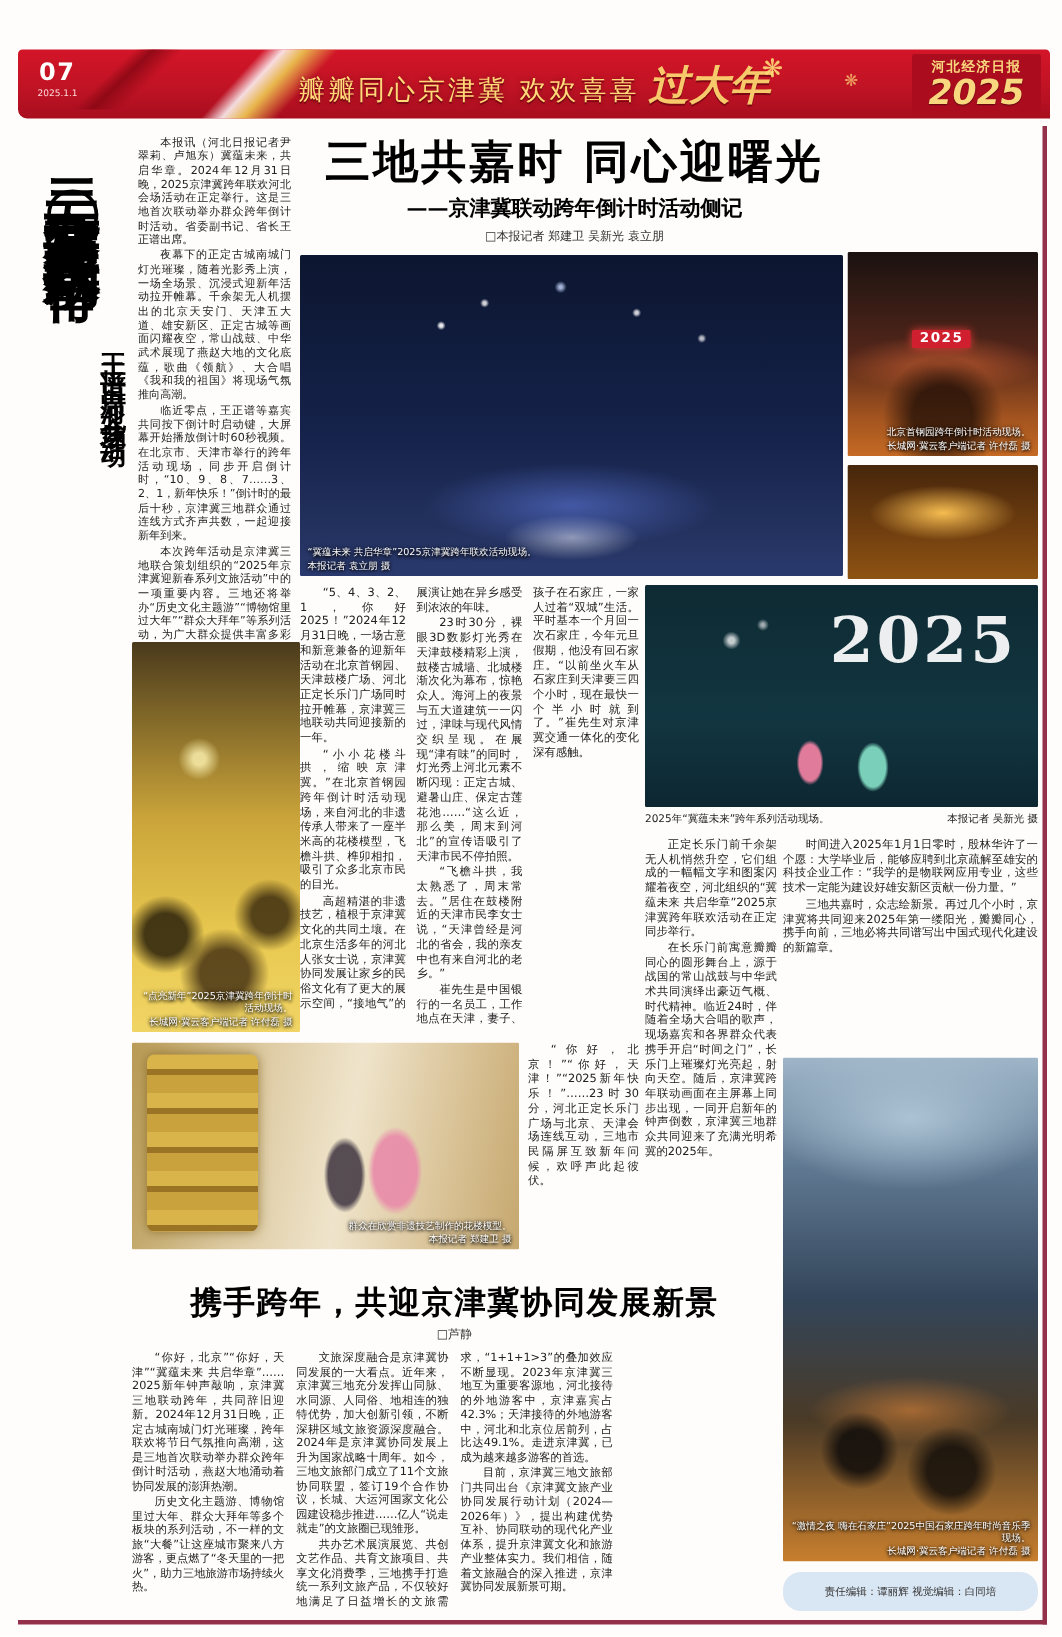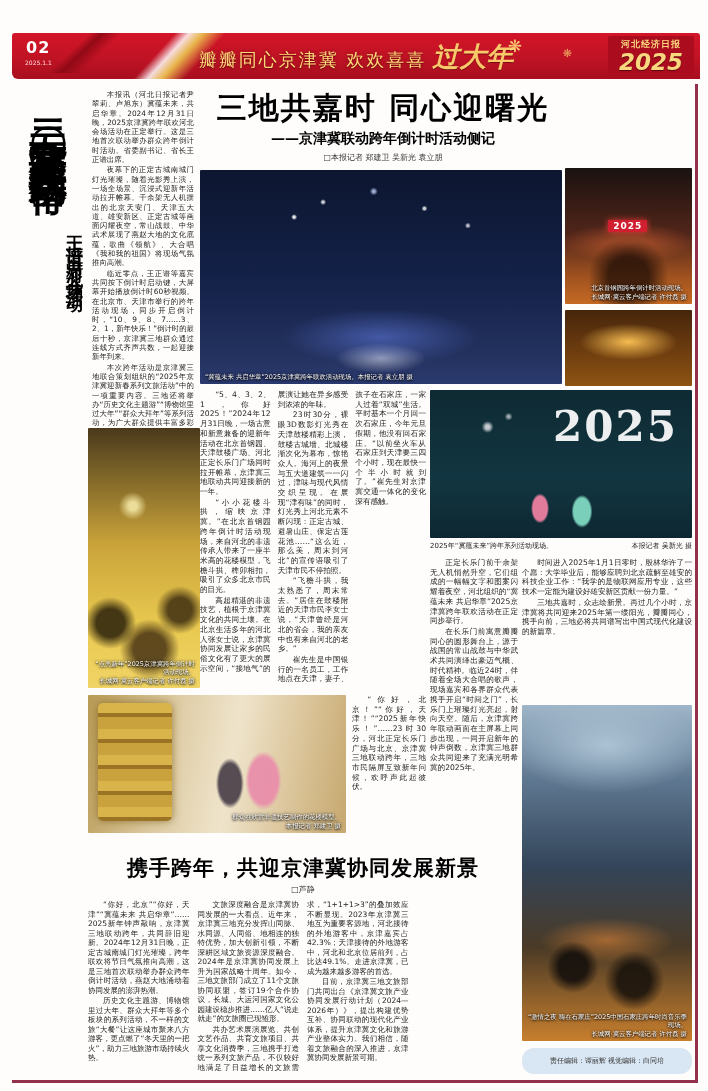--- a/index.html
+++ b/index.html
@@ -97,21 +97,21 @@
   .byline{font-size:8px;color:#333;text-align:center;}
 </style>
 </head>
 <body>
 
 <div class="page">
 
   <header class="banner">
     <div class="swoosh2"></div>
     <div class="swoosh"></div>
-    <div class="pageno">02</div>
+    <div class="pageno">07</div>
     <div class="pagedate">2025.1.1</div>
     <div class="slogan">
       <span class="slogan-main">瓣瓣同心京津冀 欢欢喜喜</span><span class="slogan-script">过大年</span>
     </div>
     <span class="fw fw1">❋</span>
     <span class="fw fw2">❋</span>
     <div class="masthead-block">
       <div class="masthead">河北经济日报</div>
       <div class="year-logo">2025</div>
     </div>
@@ -135,21 +135,21 @@
         <span>“点亮新年”2025京津冀跨年倒计时活动现场。</span><br>
         <span>长城网·冀云客户端记者 许付磊 摄</span>
       </div>
     </div>
 
     <div class="abs headline" style="left:188px;top:4px;width:366px;font-size:30px;letter-spacing:2px;">三地共嘉时 同心迎曙光</div>
     <div class="abs headline" style="left:188px;top:46px;width:366px;font-size:14px;font-weight:700;">——京津冀联动跨年倒计时活动侧记</div>
     <div class="abs byline" style="left:188px;top:68px;width:366px;">□本报记者 郑建卫 吴新光 袁立朋</div>
 
     <div class="ph ph-main" style="left:188px;top:86px;width:362px;height:214px;">
-      <div class="cap-ov" style="display:flex;text-align:left;">
+      <div class="cap-ov" style="display:flex;text-align:left;flex-direction:column;">
         <span>“冀蕴未来 共启华章”2025京津冀跨年联欢活动现场。</span>
         <span>本报记者 袁立朋 摄</span>
       </div>
     </div>
 
     <div class="abs bodytext cols3" style="left:188px;top:306px;width:226px;height:300px;">
       <p class="t">“5、4、3、2、1，你好2025！”2024年12月31日晚，一场古意和新意兼备的迎新年活动在北京首钢园、天津鼓楼广场、河北正定长乐门广场同时拉开帷幕，京津冀三地联动共同迎接新的一年。</p>
       <p class="t">“小小花楼斗拱，缩映京津冀。”在北京首钢园跨年倒计时活动现场，来自河北的非遗传承人带来了一座半米高的花楼模型，飞檐斗拱、榫卯相扣，吸引了众多北京市民的目光。</p>
       <p class="t">高超精湛的非遗技艺，植根于京津冀文化的共同土壤。在北京生活多年的河北人张女士说，京津冀协同发展让家乡的民俗文化有了更大的展示空间，“接地气”的展演让她在异乡感受到浓浓的年味。</p>
       <p class="t">23时30分，裸眼3D数影灯光秀在天津鼓楼精彩上演，鼓楼古城墙、北城楼渐次化为幕布，惊艳众人。海河上的夜景与五大道建筑一一闪过，津味与现代风情交织呈现。在展现“津有味”的同时，灯光秀上河北元素不断闪现：正定古城、避暑山庄、保定古莲花池……“这么近，那么美，周末到河北”的宣传语吸引了天津市民不停拍照。</p>
@@ -187,21 +187,21 @@
 
     <div class="ph ph-lantern" style="left:76px;top:611px;width:258px;height:138px;">
       <div class="tower"></div>
       <div class="cap-ov">
         <span>群众在欣赏非遗技艺制作的花楼模型。</span><br>
         <span>本报记者 郑建卫 摄</span>
       </div>
     </div>
 
     <div class="abs bodytext" style="left:340px;top:611px;width:74px;height:238px;">
-      <p class="t">“你好，北京！”“你好，天津！”“2025新年快乐！”……23时30分，河北正定长乐门广场与北京、京津冀三地联动跨年，三地市民隔屏互致新年问候，欢呼声此起彼伏。</p>
+      <p class="t">“你好，北京！”“你好，天津！”“2025新年快乐！”……23时30分，河北正定长乐门广场与北京、天津会场连线互动，三地市民隔屏互致新年问候，欢呼声此起彼伏。</p>
     </div>
 
     <div class="ph ph-night" style="left:510px;top:621px;width:170px;height:336px;">
       <div class="cap-ov">
         <span>“激情之夜 嗨在石家庄”2025中国石家庄跨年时尚音乐季现场。</span><br>
         <span>长城网·冀云客户端记者 许付磊 摄</span>
       </div>
     </div>
 
     <div class="editorbar" style="left:510px;top:964px;width:170px;height:26px;">责任编辑：谭丽辉  视觉编辑：白同培</div>

